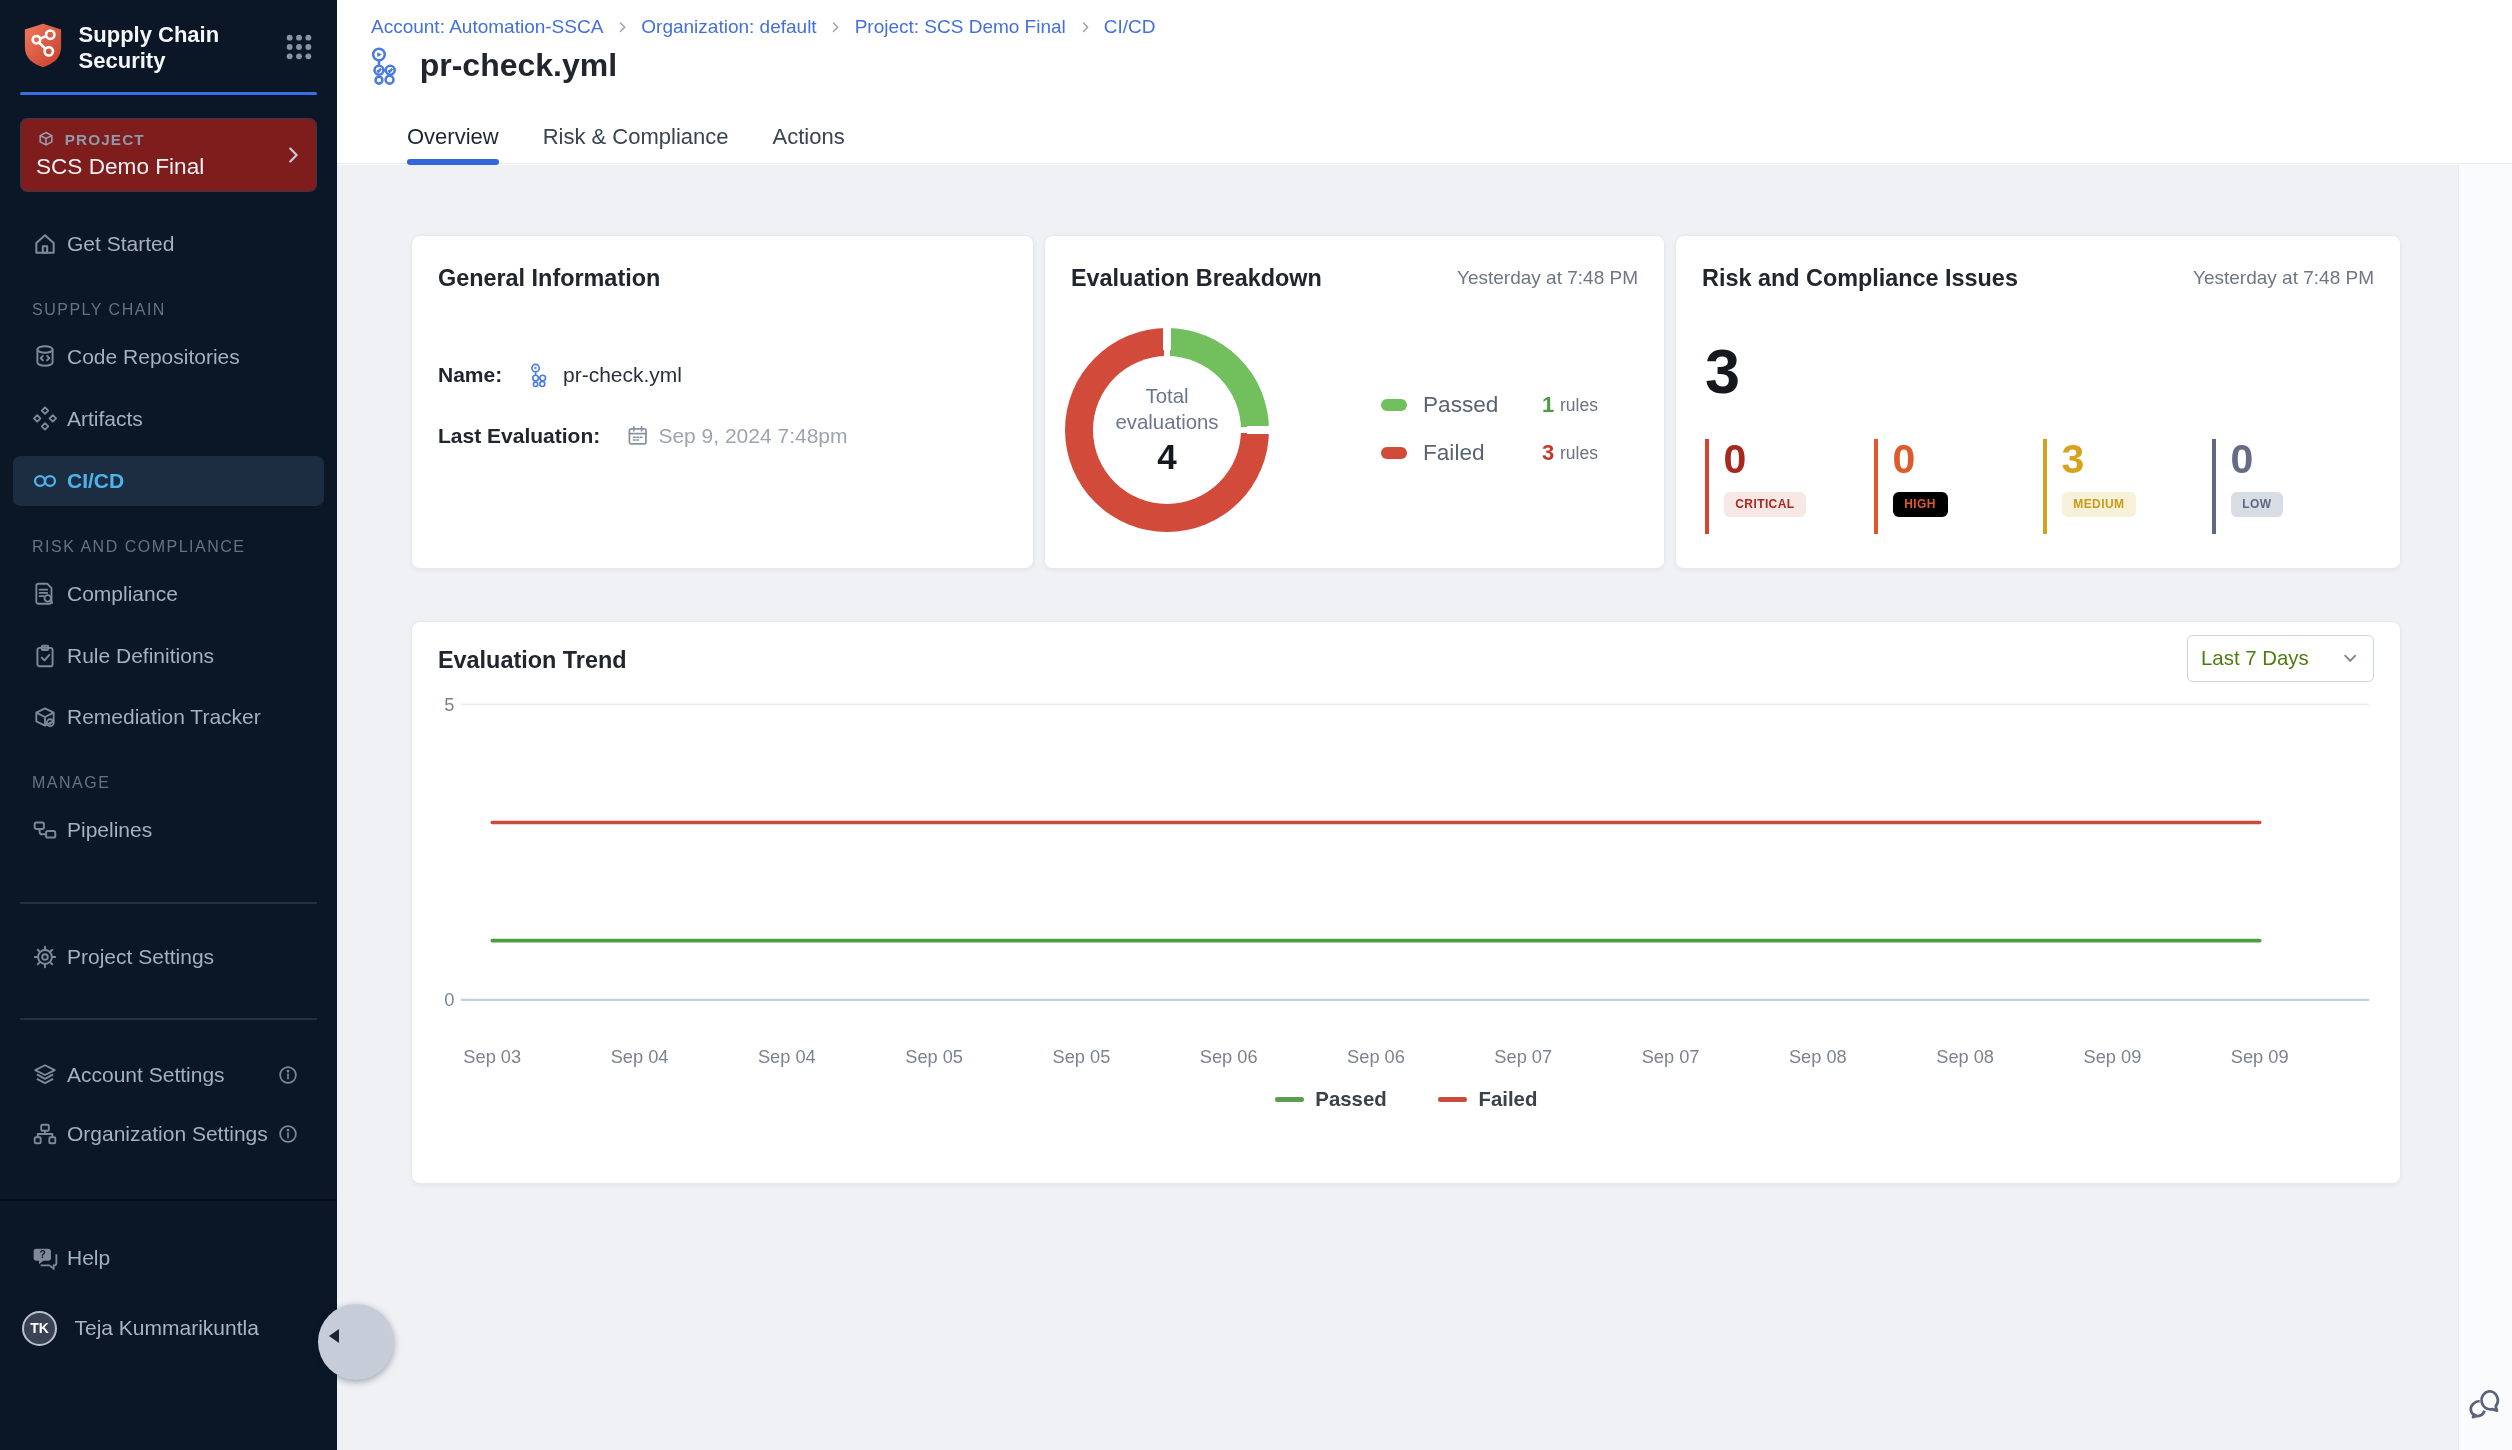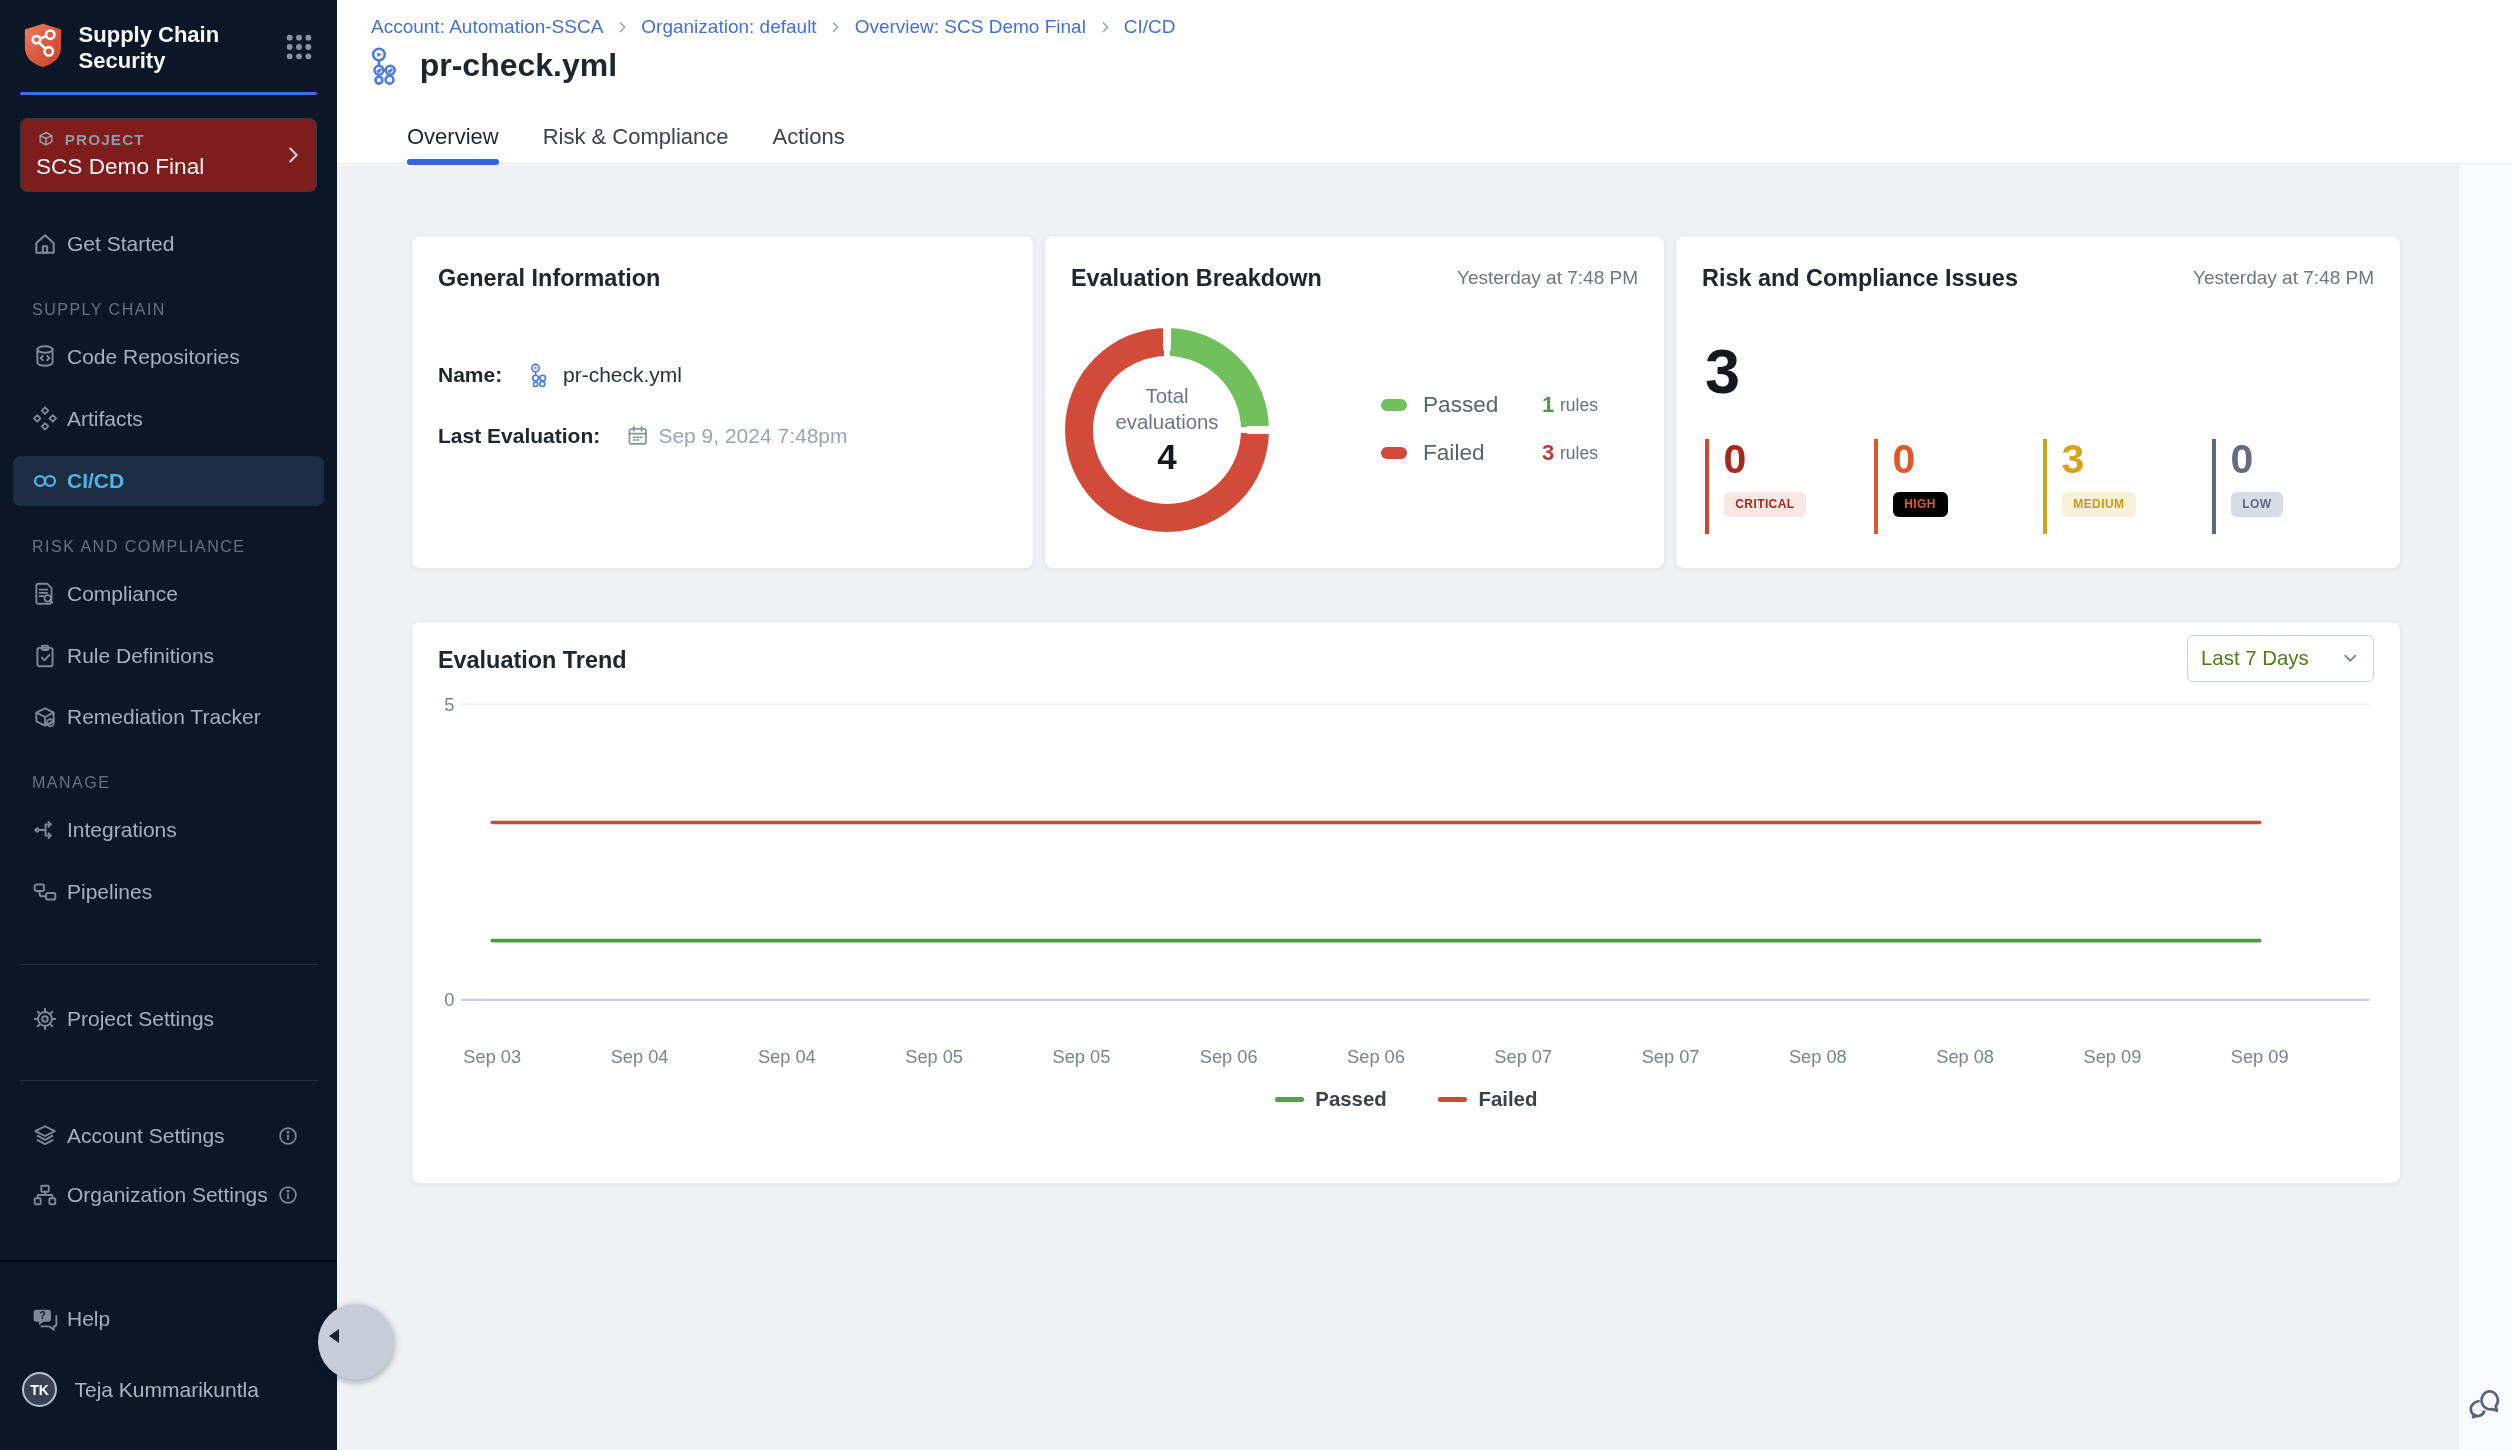--- a/index.html
+++ b/index.html
@@ -259,32 +259,20 @@
             <path d="m15.6 17.4 1 1 1.7-2"></path>
         </svg>
       </span>
       <span>Remediation Tracker</span>
     </div>
 
     <div class="nav-section">MANAGE</div>
 
     <div class="nav-item">
       <span class="nav-icon">
-        <svg width="26" height="26" viewBox="0 0 24 24" fill="none" stroke="currentColor" stroke-width="1.7" stroke-linecap="round" stroke-linejoin="round">
-          <path d="M4.8 10.2 6.6 12l-1.8 1.8L3 12Z"></path>
-            <path d="M7.4 12h5.1"></path>
-          <path d="M12.5 12V6.8h4.2M12.5 12v5.2h4.2"></path>
-            <path d="m15.2 4.6 2.2 2.2-2.2 2.2"></path>
-            <path d="m15.2 15 2.2 2.2-2.2 2.2"></path>
-        </svg>
-      </span>
-      <span>Integrations</span>
-    </div>
-    <div class="nav-item">
-      <span class="nav-icon">
         <svg width="26" height="26" viewBox="0 0 24 24" fill="none" stroke="currentColor" stroke-width="1.8" stroke-linecap="round" stroke-linejoin="round">
           <rect x="2.5" y="5" width="8.5" height="6" rx="1.5"></rect>
             <rect x="13" y="13" width="8.5" height="6" rx="1.5"></rect>
           <path d="M7 11v2.5A2.5 2.5 0 0 0 9.5 16H13"></path>
         </svg>
       </span>
       <span>Pipelines</span>
     </div>
 
     <div class="nav-div"></div>
@@ -370,21 +358,21 @@
       <svg width="14.6" height="14.6" viewBox="0 0 24 24" fill="none" stroke="currentColor" stroke-width="2.4" stroke-linecap="round" stroke-linejoin="round">
           <path d="m9 5 7 7-7 7"></path>
         </svg>
     </span>
     <span class="crumb">Organization: default</span>
     <span class="crumb-sep">
       <svg width="14.6" height="14.6" viewBox="0 0 24 24" fill="none" stroke="currentColor" stroke-width="2.4" stroke-linecap="round" stroke-linejoin="round">
           <path d="m9 5 7 7-7 7"></path>
         </svg>
     </span>
-    <span class="crumb">Overview: SCS Demo Final</span>
+    <span class="crumb">Project: SCS Demo Final</span>
     <span class="crumb-sep">
       <svg width="14.6" height="14.6" viewBox="0 0 24 24" fill="none" stroke="currentColor" stroke-width="2.4" stroke-linecap="round" stroke-linejoin="round">
           <path d="m9 5 7 7-7 7"></path>
         </svg>
     </span>
     <span class="crumb">CI/CD</span>
   </div>
 
   <div class="title-row">
     <span style="color:#4B7BE0;">

